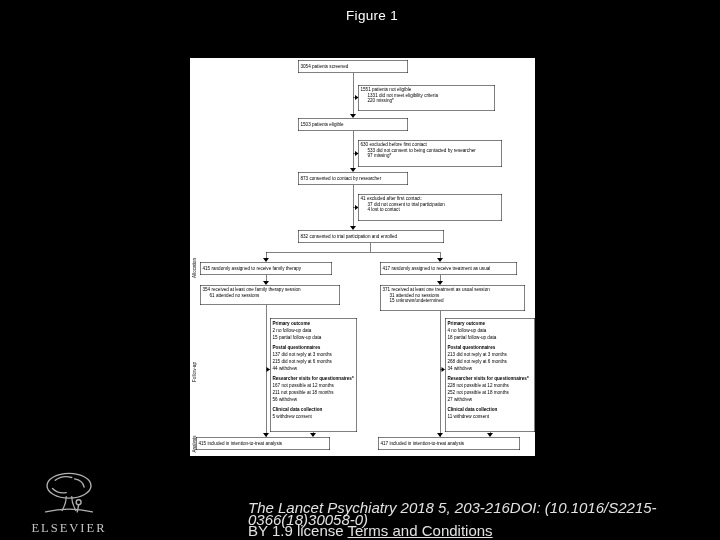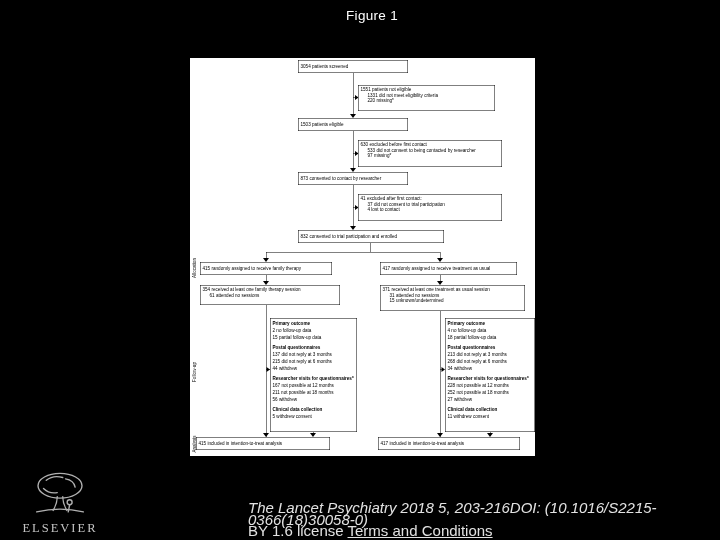--- a/index.html
+++ b/index.html
@@ -26,21 +26,21 @@
       border-right:6px solid transparent;border-top:8px solid #000;}
   .ar{position:absolute;width:0;height:0;border-top:5px solid transparent;
       border-bottom:5px solid transparent;border-left:7px solid #000;}
   .stage{position:absolute;width:76px;height:12px;line-height:12px;text-align:center;
       font-size:9.2px;transform:rotate(-90deg);color:#000;}
   
   #citation{position:absolute;left:248px;top:502px;width:468px;color:#e2e2e2;
       font-size:15px;line-height:11.5px;}
   #citation .it{font-style:italic;}
   .link{text-decoration:underline;cursor:pointer;text-align:right;}
-  #elsevier{position:absolute;left:8px;top:472px;width:104px;text-align:center;color:#bdbdbd;}
+  #elsevier{position:absolute;left:17px;top:472px;width:104px;text-align:center;color:#bdbdbd;}
   #elsevier .word{font-family:"Liberation Serif",serif;font-size:12.5px;letter-spacing:2px;
       color:#c4c4c4;margin-top:1px;}
 </style>
 </head>
 <body>
 
 <div id="figure-title">Figure 1</div>
 
 <div id="panel">
   <div id="panel-scale">
@@ -197,15 +197,15 @@
     <circle cx="37" cy="22" r="1.8"></circle>
     <path d="M37 24 l-1 5"></path>
     <path d="M13 29 q17 -4 34 0"></path>
   </svg>
   <div class="word">ELSEVIER</div>
 </div>
 
 <div id="citation">
   <div class="it">The Lancet Psychiatry 2018 5, 203-216DOI: (10.1016/S2215-0366(18)30058-0)</div>
   <div>
-    <span>BY 1.6 license </span><span class="link">Terms and Conditions</span>
+    <span>BY 1.9 license </span><span class="link">Terms and Conditions</span>
   </div>
 </div>
 
 </body></html>

